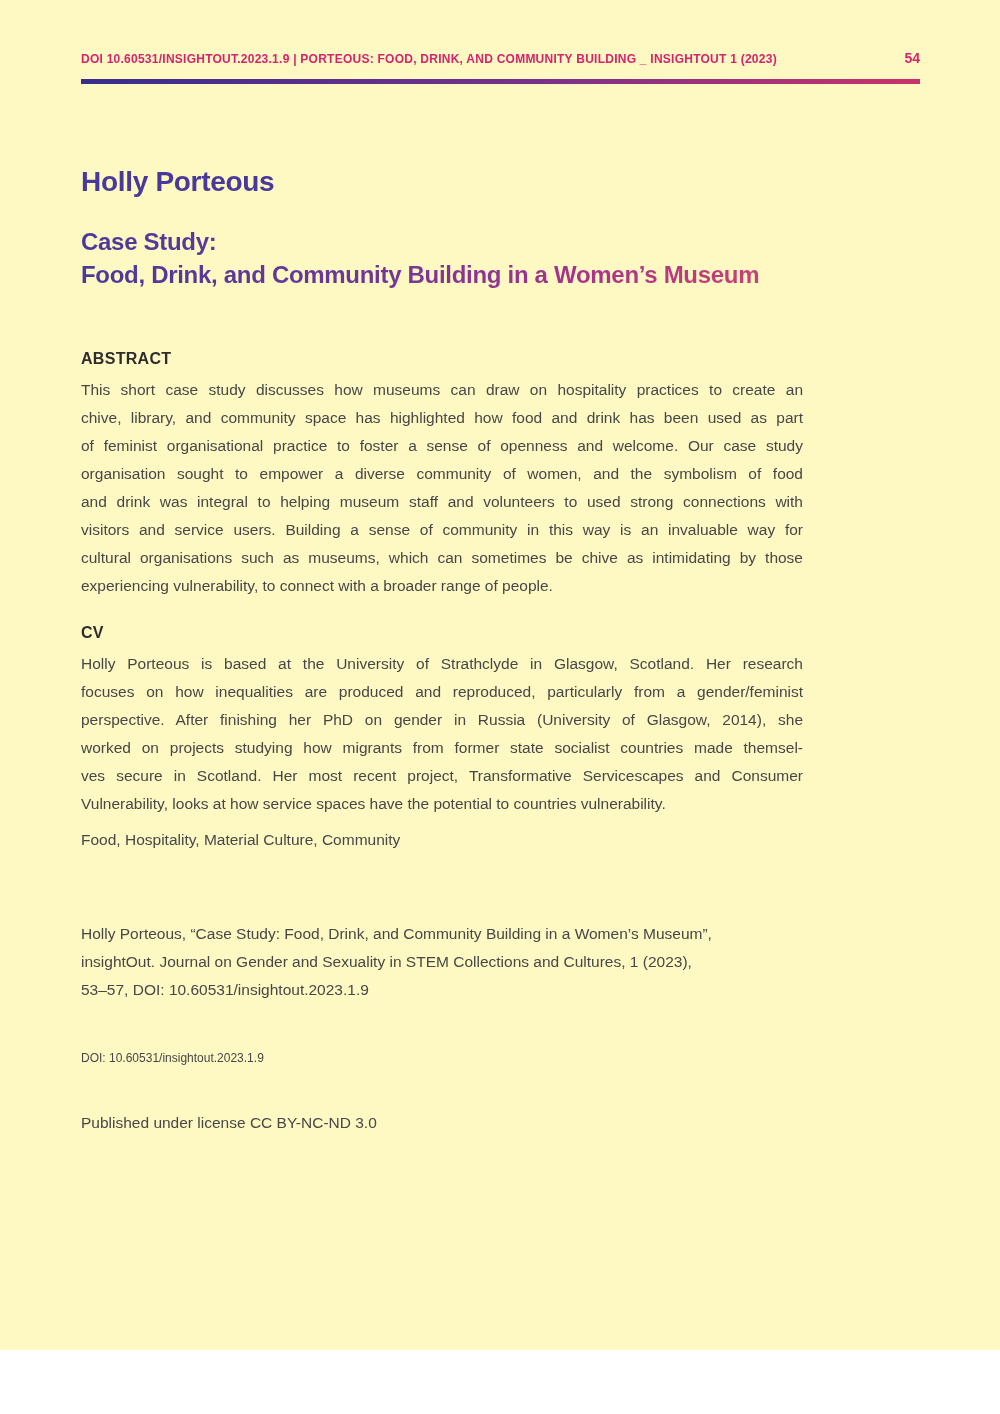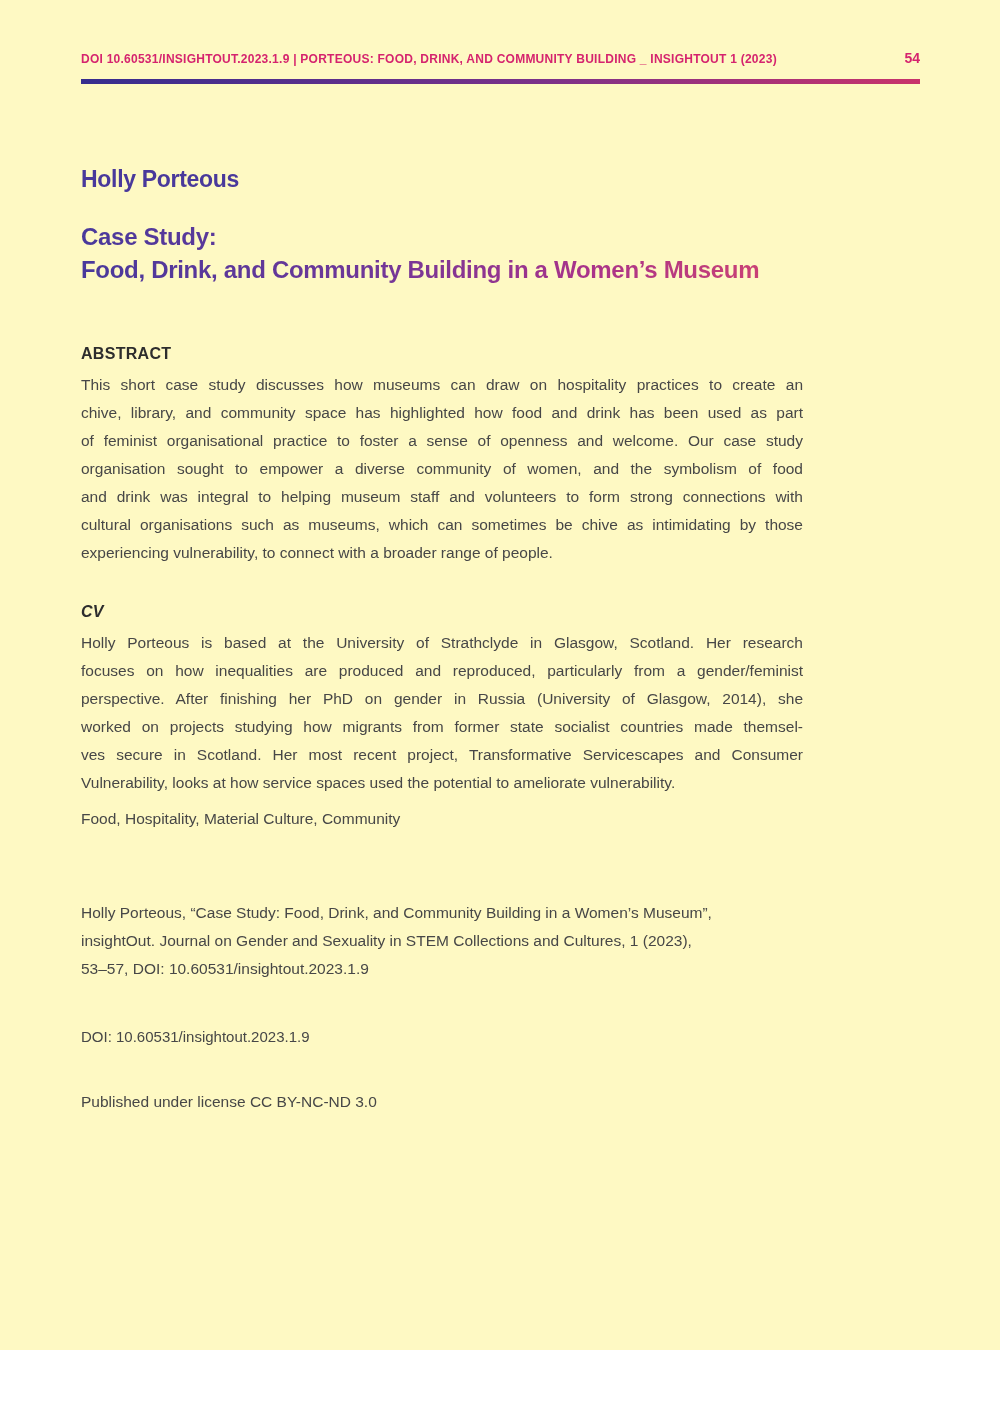--- a/index.html
+++ b/index.html
@@ -39,21 +39,21 @@
   }
   .header-rule {
     margin-top: 13px;
     width: 100%;
     height: 5px;
     background: linear-gradient(90deg, var(--rule-left, #362d8e) 0%, #7b3189 55%, var(--rule-right, #c9336b) 100%);
   }
   
   .author {
     margin: 82px 0 0 0;
-    font-size: 23px;
+    font-size: 28px;
     font-weight: bold;
     letter-spacing: -0.3px;
     color: var(--indigo, #49399b);
   }
   .article-title {
     margin: 27px 0 0 0;
     width: 760px;
     font-size: 24px;
     font-weight: bold;
     letter-spacing: -0.3px;
@@ -77,41 +77,41 @@
     width: 722px;
   }
   .section-heading {
     margin: 0;
     font-size: 16px;
     font-weight: bold;
     letter-spacing: 0.3px;
     color: var(--heading-dark, #2d2d2d);
   }
   .abstract-heading-wrap { margin-top: 59px; }
-  .cv-heading-wrap       { margin-top: 36px; font-style: italic; }
+  .cv-heading-wrap       { margin-top: 24px; }
   .keywords-heading-wrap { margin-top: 34px; }
   .para {
     margin-top: 8px;
     font-size: 15.5px;
     line-height: 28px;
     color: var(--body-gray, #474747);
   }
   .para .line { display: block; }
   .justified .line {
     text-align: justify;
     text-align-last: justify;
   }
   .justified .line.last {
     text-align: right;
     text-align-last: left;
   }
   .citation { margin-top: 66px; }
   .doi-line {
     margin: 40px 0 12px 0;
-    font-size: 15px;
+    font-size: 12px;
     line-height: 28px;
     color: var(--body-gray, #474747);
   }
   .license-line {
     margin: 37px 0 0 0;
     font-size: 15.5px;
     line-height: 28px;
     color: var(--body-gray, #474747);
   }
 </style>
@@ -138,37 +138,38 @@
 
     <section>
       <div class="abstract-heading-wrap">
         <h3 class="section-heading">ABSTRACT</h3>
       </div>
       <div class="para justified">
           <span class="line">This short case study discusses how museums can draw on hospitality practices to create an</span>
           <span class="line">chive, library, and community space has highlighted how food and drink has been used as part</span>
           <span class="line">of feminist organisational practice to foster a sense of openness and welcome. Our case study</span>
           <span class="line">organisation sought to empower a diverse community of women, and the symbolism of food</span>
-          <span class="line">and drink was integral to helping museum staff and volunteers to form strong connections with</span>
+          <span class="line">and drink was integral to helping museum staff and volunteers to used strong connections with</span>
+          <span class="line">visitors and service users. Building a sense of community in this way is an invaluable way for</span>
           <span class="line">cultural organisations such as museums, which can sometimes be chive as intimidating by those</span>
           <span class="line last">experiencing vulnerability, to connect with a broader range of people.</span>
         </div>
     </section>
 
     <section>
       <div class="cv-heading-wrap">
         <h3 class="section-heading">CV</h3>
       </div>
       <div class="para justified">
           <span class="line">Holly Porteous is based at the University of Strathclyde in Glasgow, Scotland. Her research</span>
           <span class="line">focuses on how inequalities are produced and reproduced, particularly from a gender/feminist</span>
           <span class="line">perspective. After finishing her PhD on gender in Russia (University of Glasgow, 2014), she</span>
           <span class="line">worked on projects studying how migrants from former state socialist countries made themsel-</span>
           <span class="line">ves secure in Scotland. Her most recent project, Transformative Servicescapes and Consumer</span>
-          <span class="line last">Vulnerability, looks at how service spaces used the potential to ameliorate vulnerability.</span>
+          <span class="line last">Vulnerability, looks at how service spaces have the potential to countries vulnerability.</span>
         </div>
     </section>
 
     <section>
       <div class="para">Food, Hospitality, Material Culture, Community</div>
     </section>
 
     <div class="para citation">
         <span class="line">Holly Porteous, “Case Study: Food, Drink, and Community Building in a Women’s Museum”,</span>
         <span class="line">insightOut. Journal on Gender and Sexuality in STEM Collections and Cultures, 1 (2023),</span>

